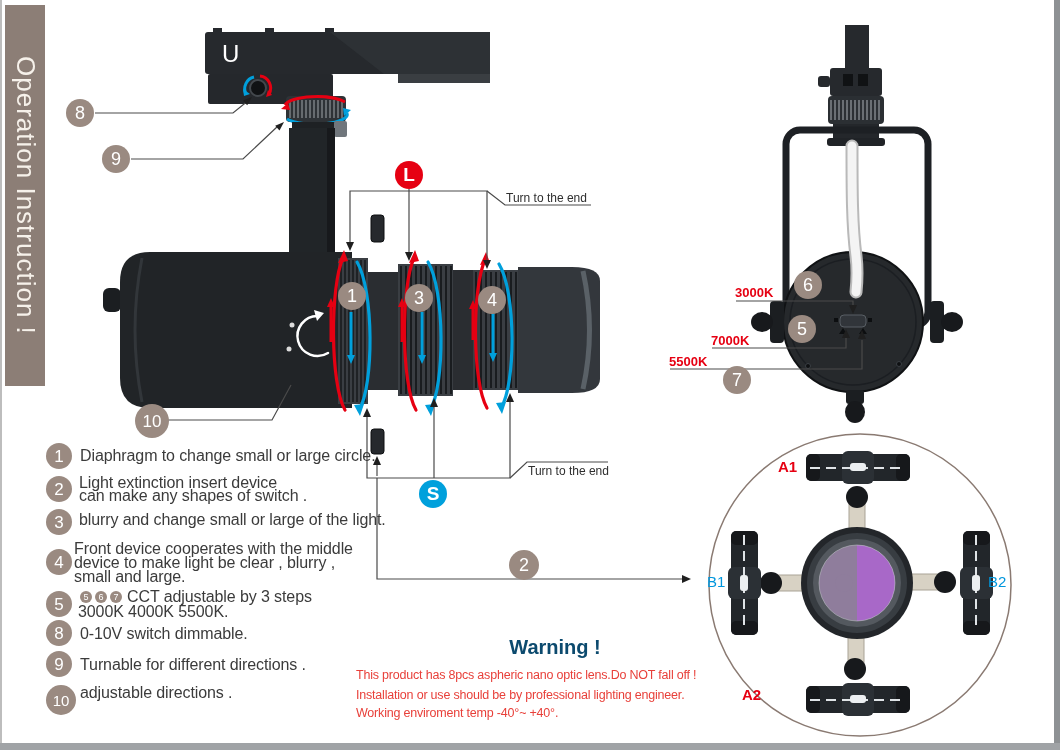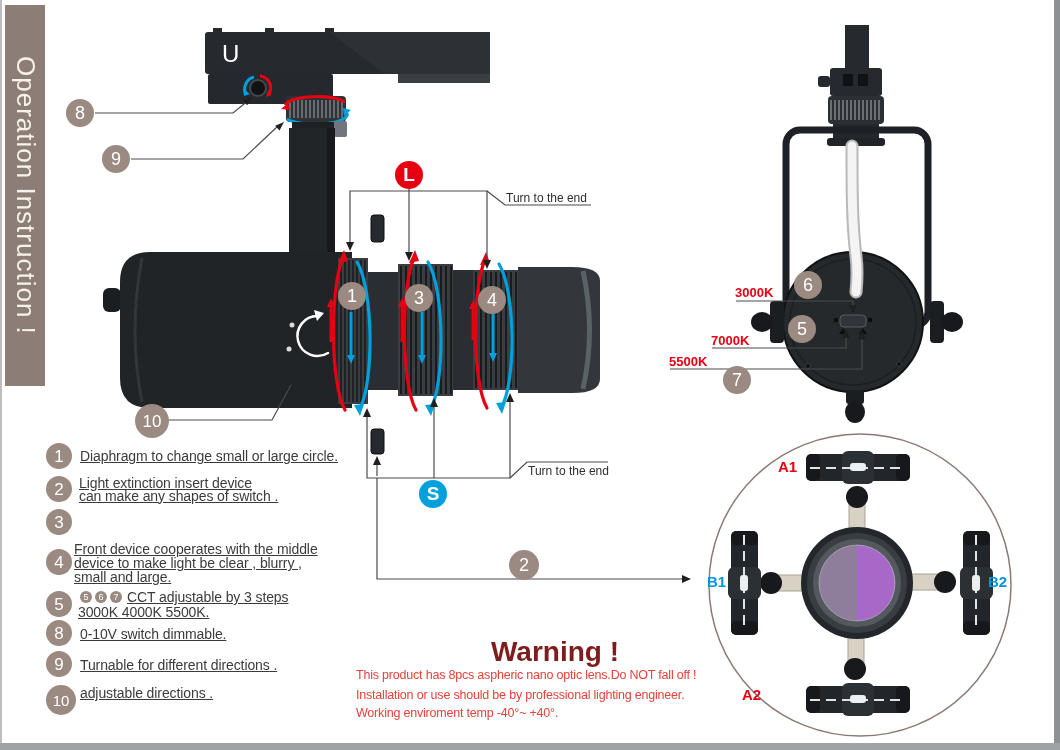--- a/index.html
+++ b/index.html
@@ -17,26 +17,26 @@
            display:flex;align-items:center;justify-content:center;line-height:1;}
   .badge-red{position:absolute;border-radius:50%;background:#e60012;color:#fff;
            width:28px;height:28px;display:flex;align-items:center;justify-content:center;
            font-size:19px;font-weight:bold;}
   .badge-blue{position:absolute;border-radius:50%;background:#00a0dc;color:#fff;
            width:28px;height:28px;display:flex;align-items:center;justify-content:center;
            font-size:19px;font-weight:bold;}
   .turn{position:absolute;font-size:12px;color:#2e2e2e;white-space:nowrap;}
   .cct{position:absolute;font-size:13px;font-weight:bold;color:#e60012;white-space:nowrap;}
   .slot-red{position:absolute;font-size:15px;font-weight:bold;color:#e60012;}
-  .slot-blue{position:absolute;font-size:15px;font-weight:bold;color:#0096dd;text-align:center;}
-  .ins-line{font-size:14px;color:#3b3b3b;line-height:14px;white-space:nowrap;letter-spacing:-0.1px;text-decoration:underline;}
+  .slot-blue{position:absolute;font-size:15px;font-weight:normal;color:#0096dd;text-align:center;}
+  .ins-line{font-size:16px;color:#3b3b3b;line-height:14px;white-space:nowrap;letter-spacing:-0.1px;}
   .ins-tight .ins-line{line-height:12.5px;}
   .u-mark{position:absolute;color:#ffffff;font-size:24px;font-weight:400;}
   .warn-title{position:absolute;left:440px;top:636px;width:230px;text-align:center;
-              color:#7f1d1d;font-size:28px;font-weight:bold;}
+              color:#0c4a6e;font-size:20px;font-weight:bold;}
   .warn-line{position:absolute;left:356px;color:#e8403a;font-size:12.5px;
              letter-spacing:-0.2px;white-space:nowrap;}
   .mini-badge{width:12px;height:12px;border-radius:50%;background:#9a8a81;color:#fff;
               font-size:9px;display:inline-flex;align-items:center;justify-content:center;
               margin-right:3px;flex:none;}
   .row{display:flex;align-items:center;}
 </style>
 </head>
 <body>
 
@@ -315,20 +315,21 @@
 </div>
 
 <div class="callout" style="left:46px;top:476px;width:26px;height:26px;font-size:17px">2</div>
 <div class="abs ins-tight" style="left:79px;top:477px">
   <div class="ins-line">Light extinction insert device</div>
   <div class="ins-line">can make any shapes of switch .</div>
 </div>
 
 <div class="callout" style="left:46px;top:509px;width:26px;height:26px;font-size:17px">3</div>
 <div class="abs" style="left:79px;top:513px">
+  <div class="ins-line">blurry and change small or large of the light.</div>
 </div>
 
 <div class="callout" style="left:46px;top:549px;width:26px;height:26px;font-size:17px">4</div>
 <div class="abs" style="left:74px;top:542px">
   <div class="ins-line">Front device cooperates with the middle</div>
   <div class="ins-line">device to make light be clear , blurry ,</div>
   <div class="ins-line">small and large.</div>
 </div>
 
 <div class="callout" style="left:46px;top:591px;width:26px;height:26px;font-size:17px">5</div>

